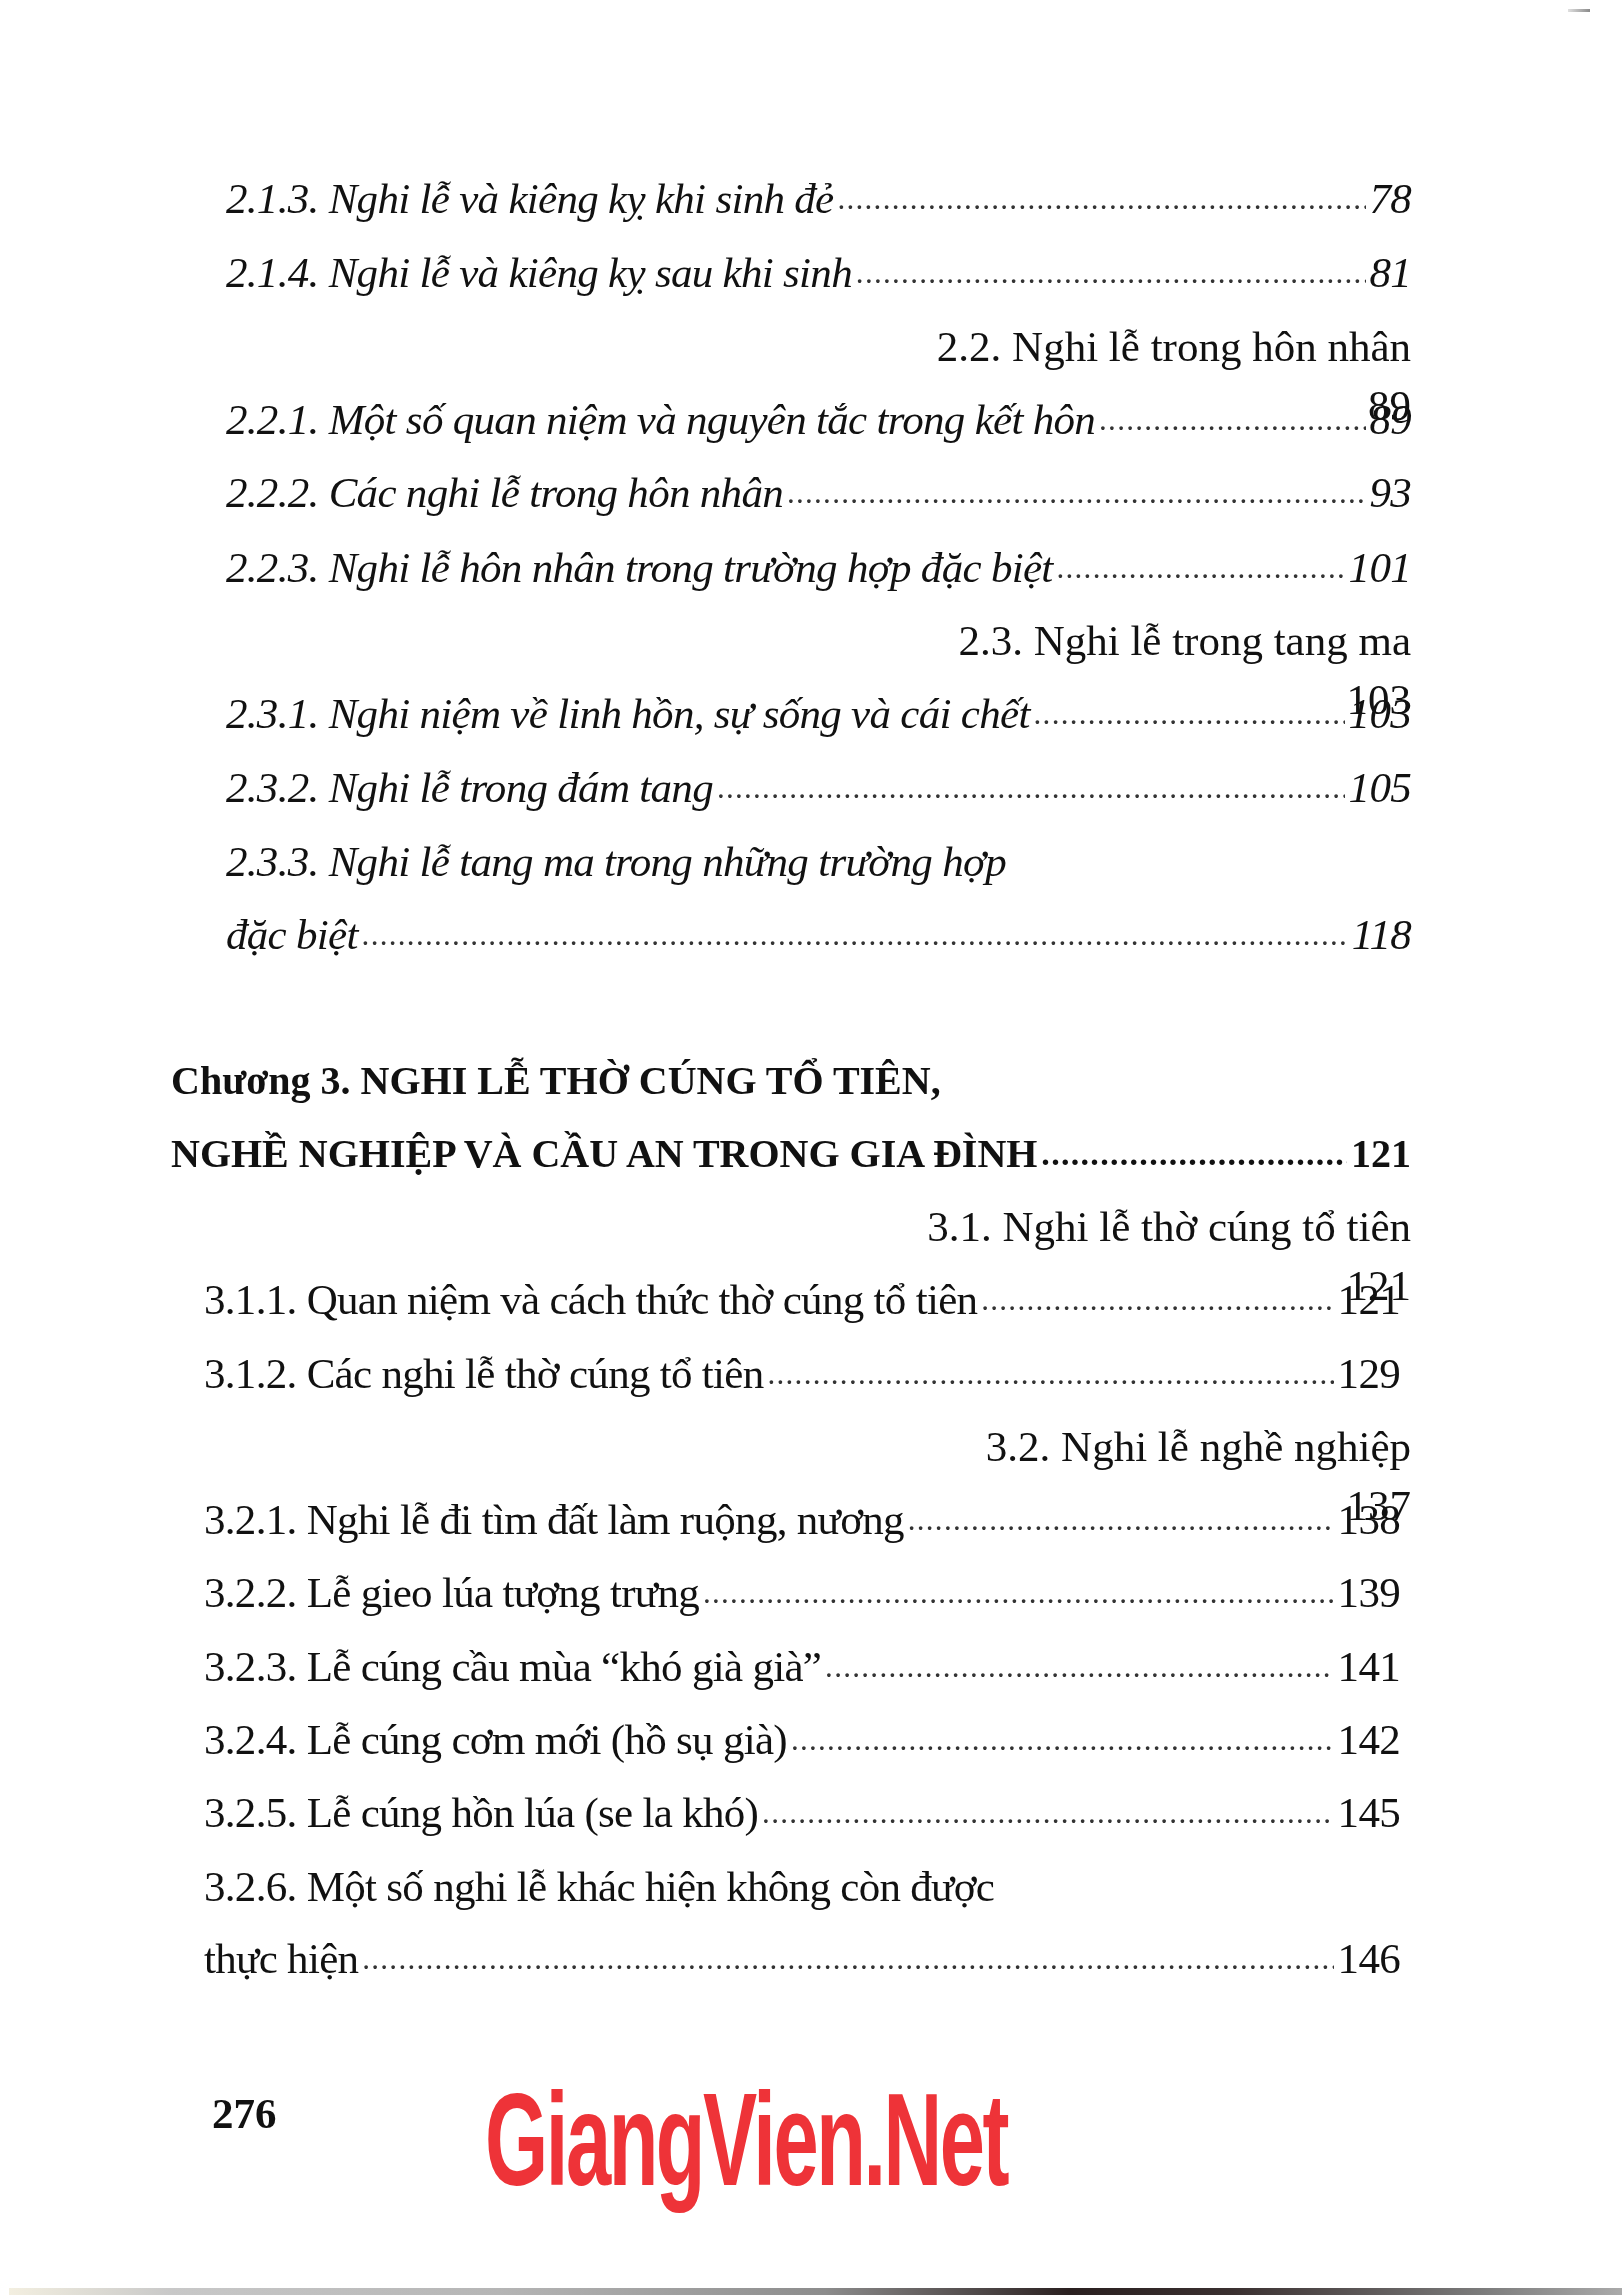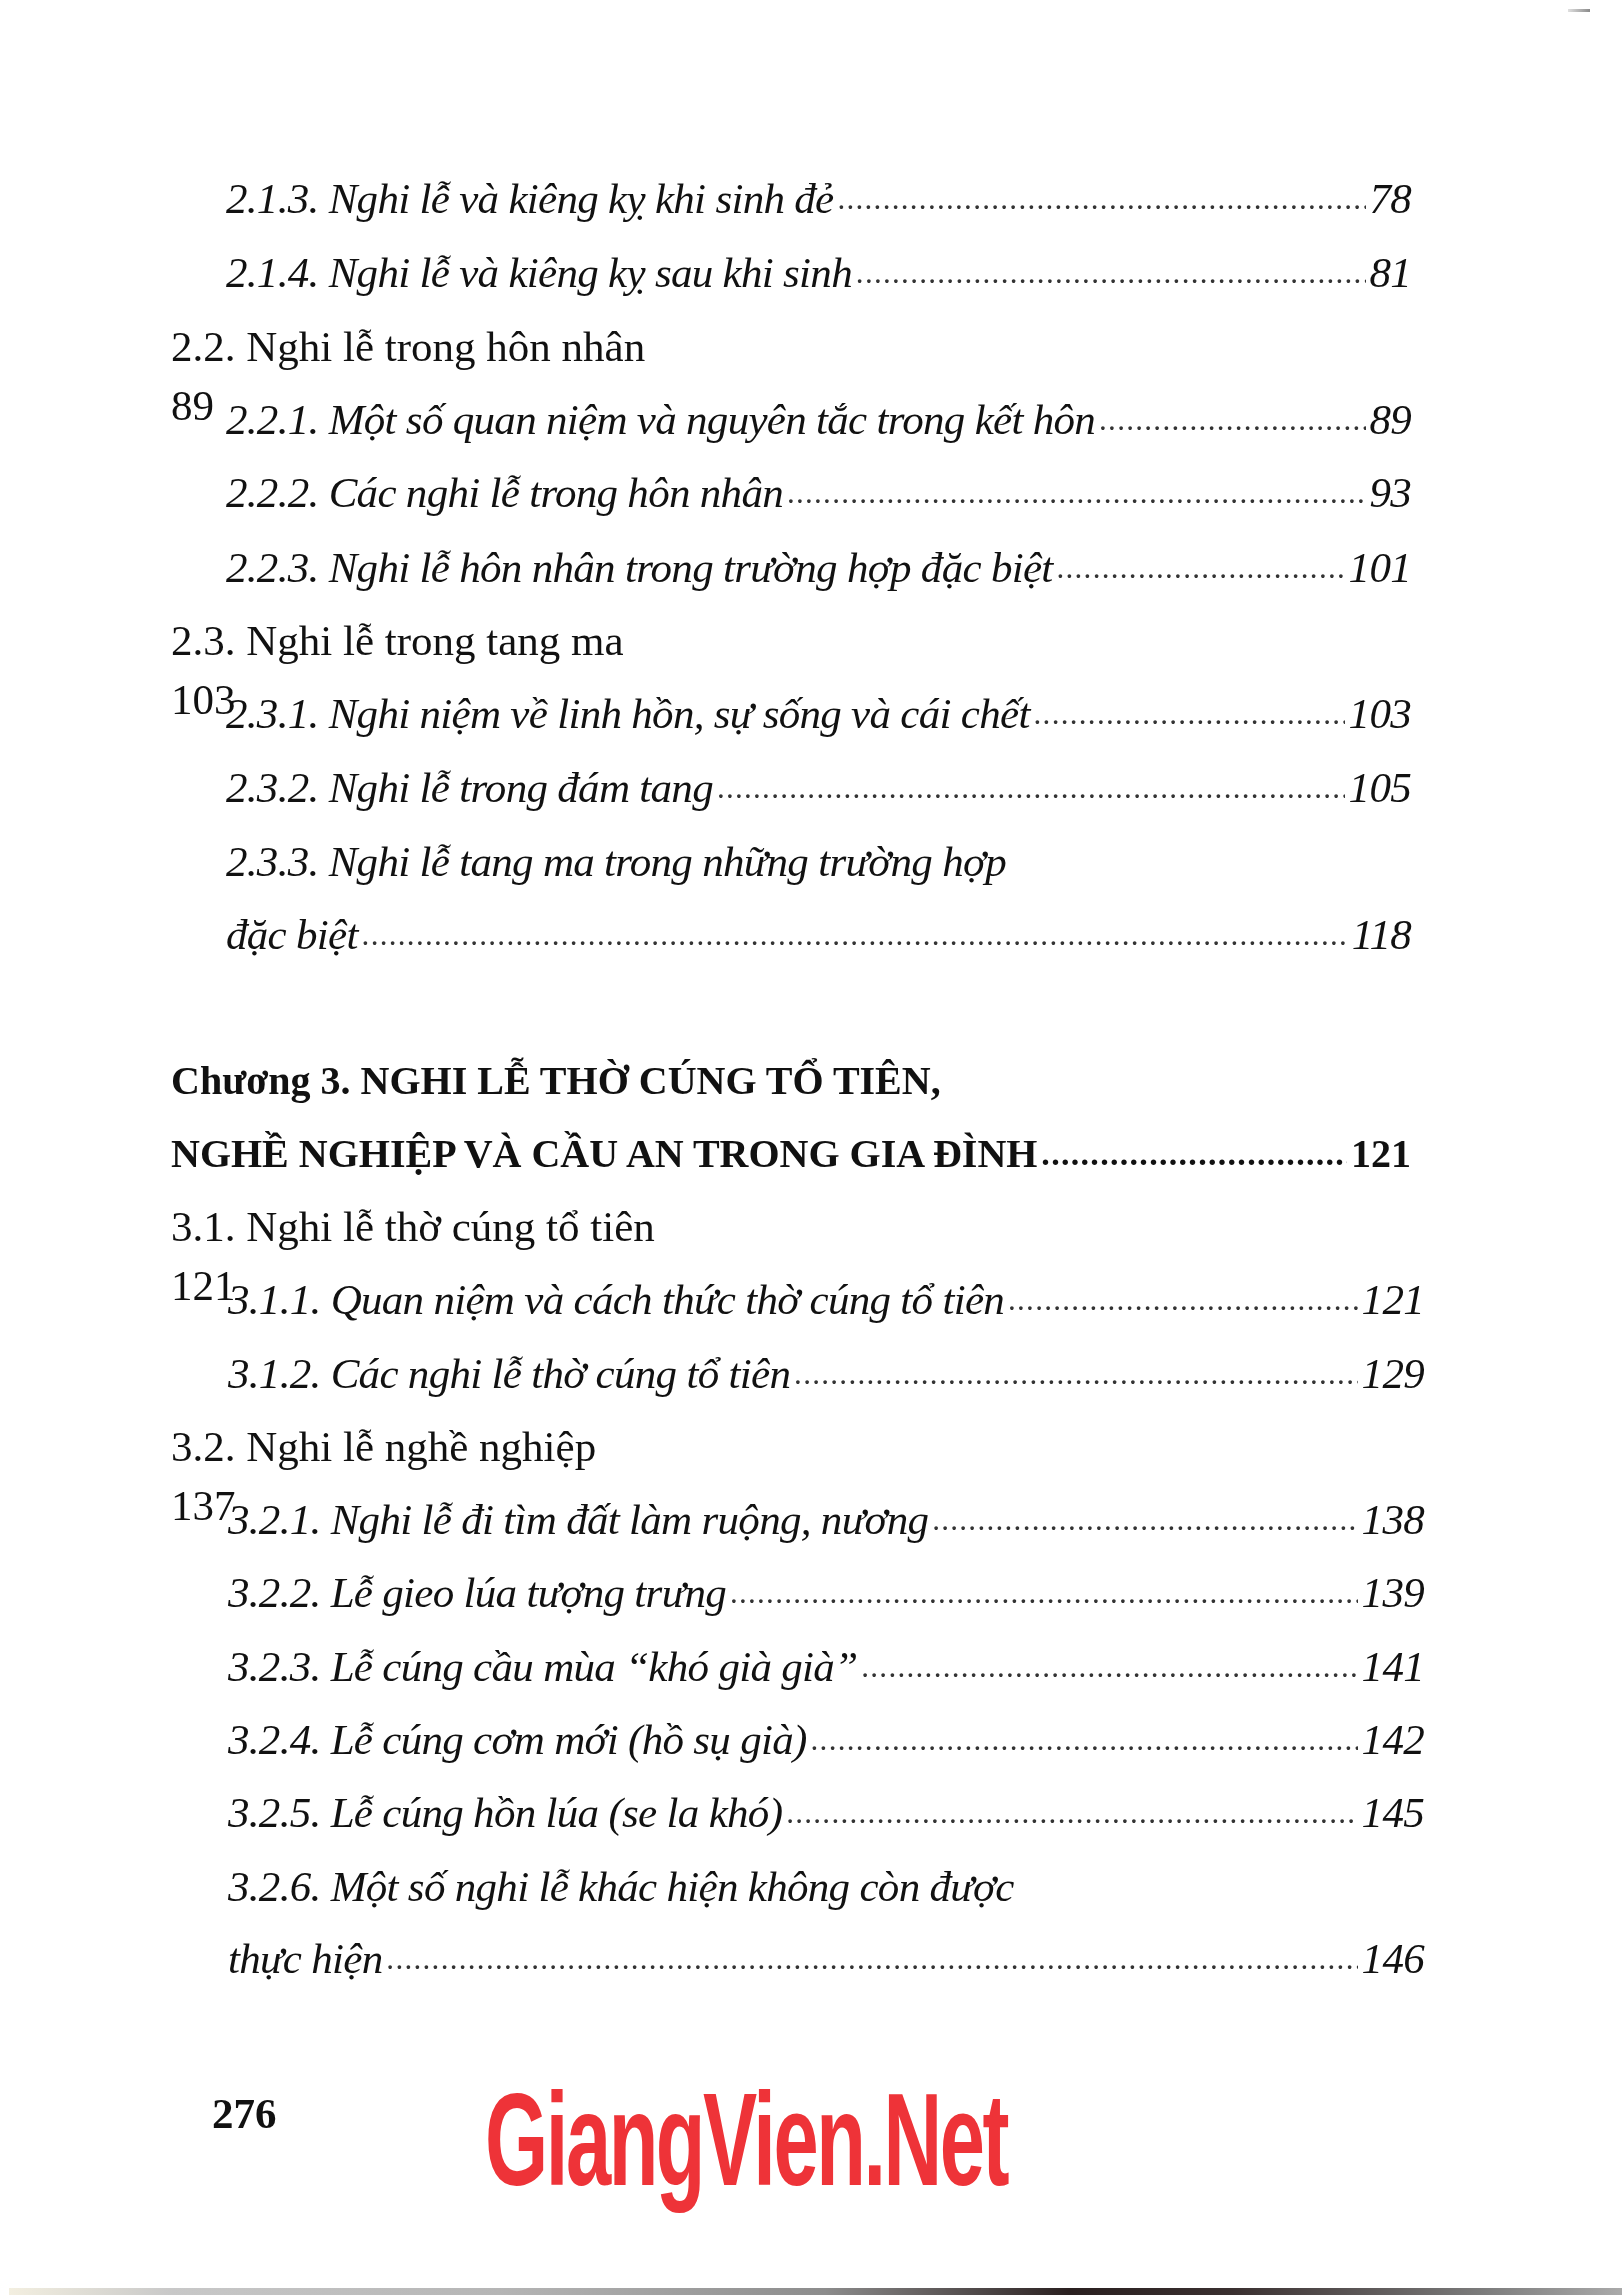--- a/index.html
+++ b/index.html
@@ -4,24 +4,24 @@
 <style>
   html, body { margin: 0; padding: 0; }
   body {
     width: 1622px; height: 2295px; background: #ffffff; position: relative; overflow: hidden;
     font-family: "Liberation Serif", serif; color: #111111;
   }
   .corner-mark { position: absolute; left: 1568px; top: 9.2px; width: 21.6px; height: 3.3px; background: linear-gradient(90deg,#e0e0e0,#8a8a8a); }
   .bottom-edge { position: absolute; left: 9.2px; top: 2288px; width: 1632px; height: 7.2px;
     background: linear-gradient(90deg,#f3efe0 0%, #c8c8c8 10%, #b5b5b5 30%, #8c8c8c 50%, #2a2020 65%, #3a3030 75%, #7a7a7a 90%, #b0b0b0 100%); }
   .toc { position: absolute; left: 0; top: 0; width: 1622px; }
-  .row { position: absolute; display: flex; align-items: flex-start; height: 59px; line-height: 59px; font-size: 43px; }
+  .row { position: absolute; display: flex; align-items: flex-end; height: 59px; line-height: 59px; font-size: 43px; }
   .row.l1 { left: 171px; width: 1240px; flex-direction: column; }
   .row.l2 { left: 226px; width: 1185px; font-style: italic; letter-spacing: -0.7px; }
-  .row.l2c { left: 228px; width: 1196px; font-style: italic; letter-spacing: -0.7px; }
+  .row.l2c { left: 204px; width: 1196px; letter-spacing: -0.7px; }
   .row .title { white-space: nowrap; }
   .row .dots { flex: 1; overflow: hidden; white-space: nowrap; margin: 0 3.9px; color: #333; letter-spacing: 1.3px; font-size: 31px; font-style: normal; }
   .row .dots::before { content: "........................................................................................................................................................................................................"; }
   .row .page { white-space: nowrap; }
   .row.chap { left: 171px; width: 1240px; font-weight: bold; font-size: 40px; }
   .row.chap .dots { font-size: 34px; color: #111; }
   .pagenum { position: absolute; left: 169px; top: 2084px; font-size: 43px; font-weight: bold; line-height: 59px; margin-left: 43px; }
   .watermark { position: absolute; left: 485px; top: 2074px; font-family: "Liberation Sans", sans-serif; font-weight: bold; font-size: 131px; line-height: 131px; color: #ee3338; letter-spacing: -3.9px; transform: scaleX(0.62); transform-origin: left top; white-space: nowrap; }
 </style>
 </head>

